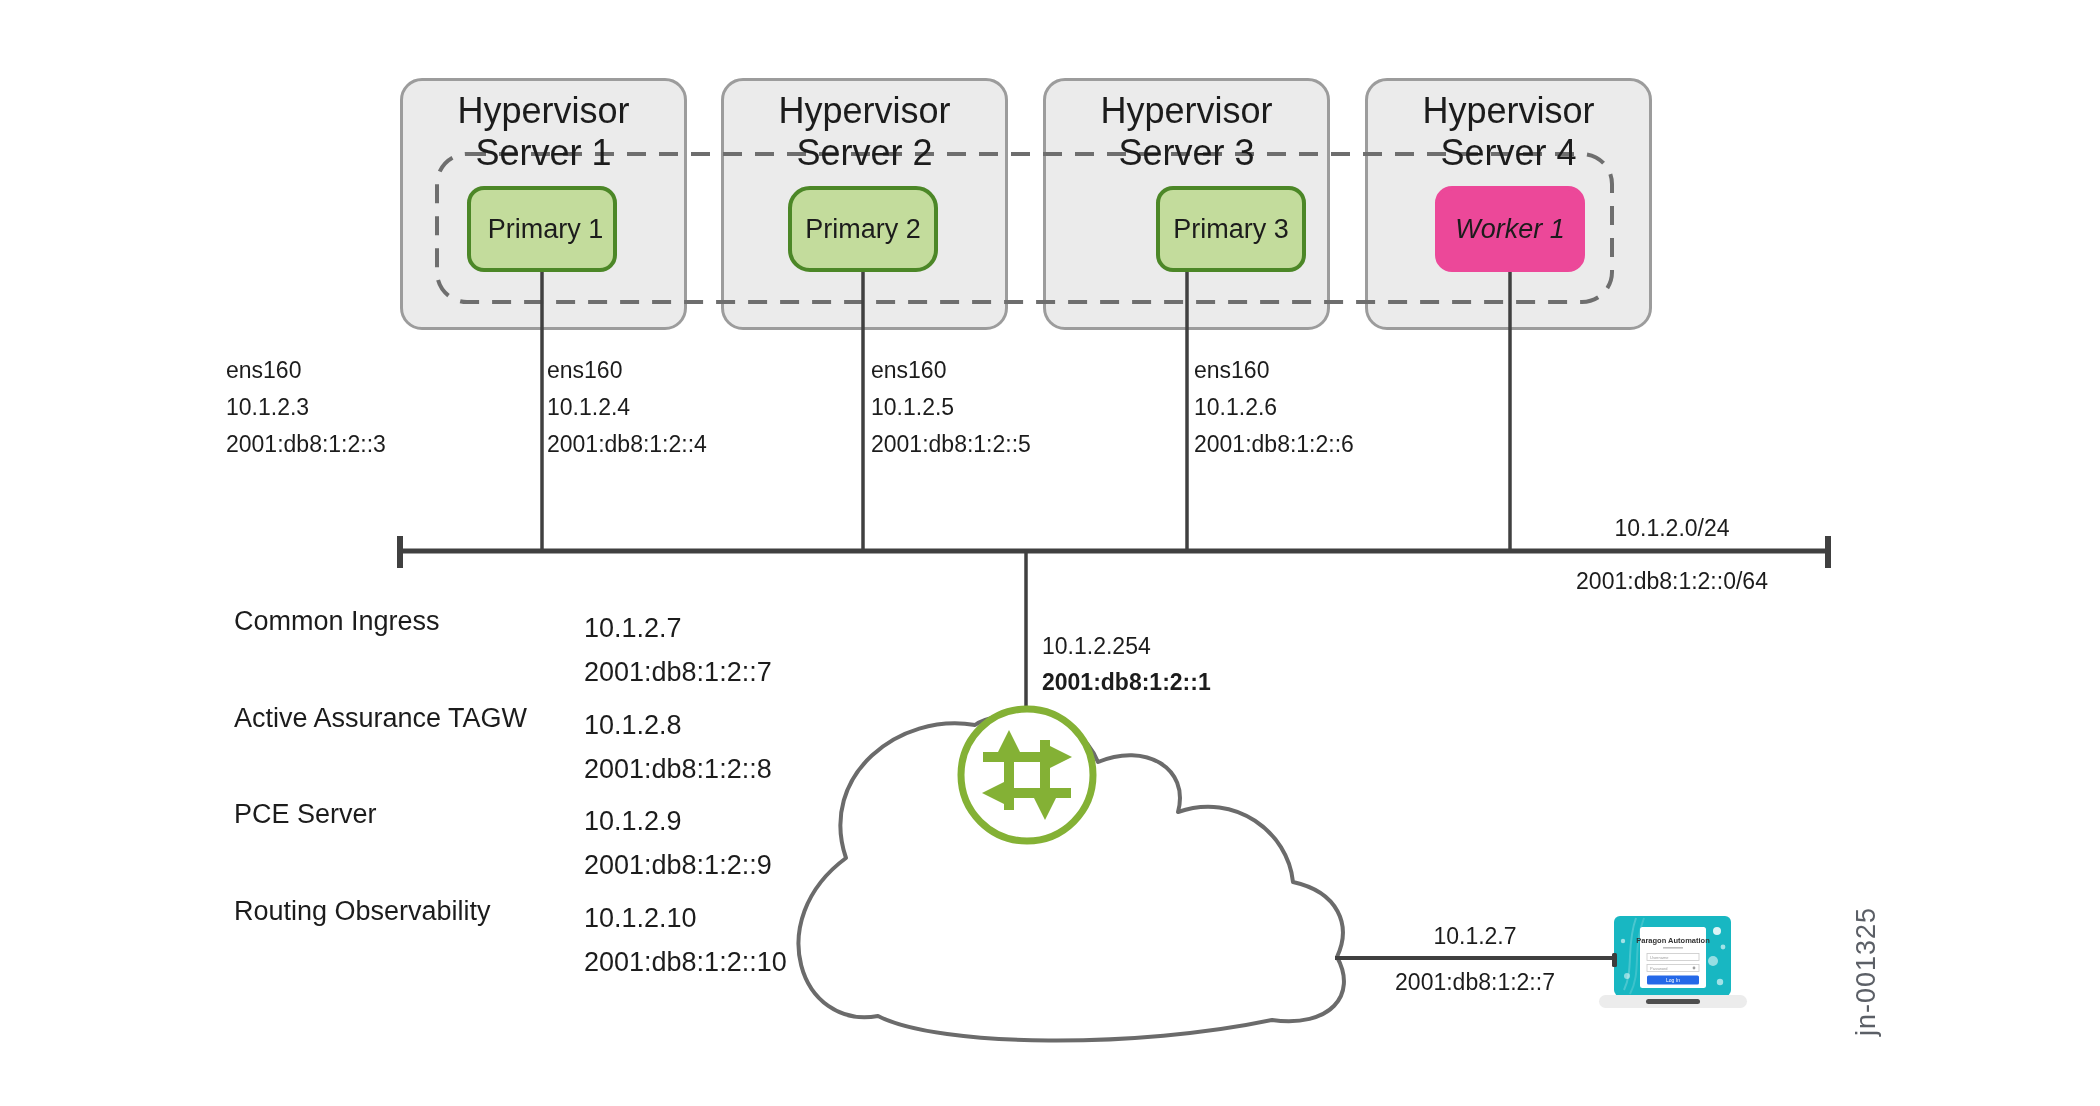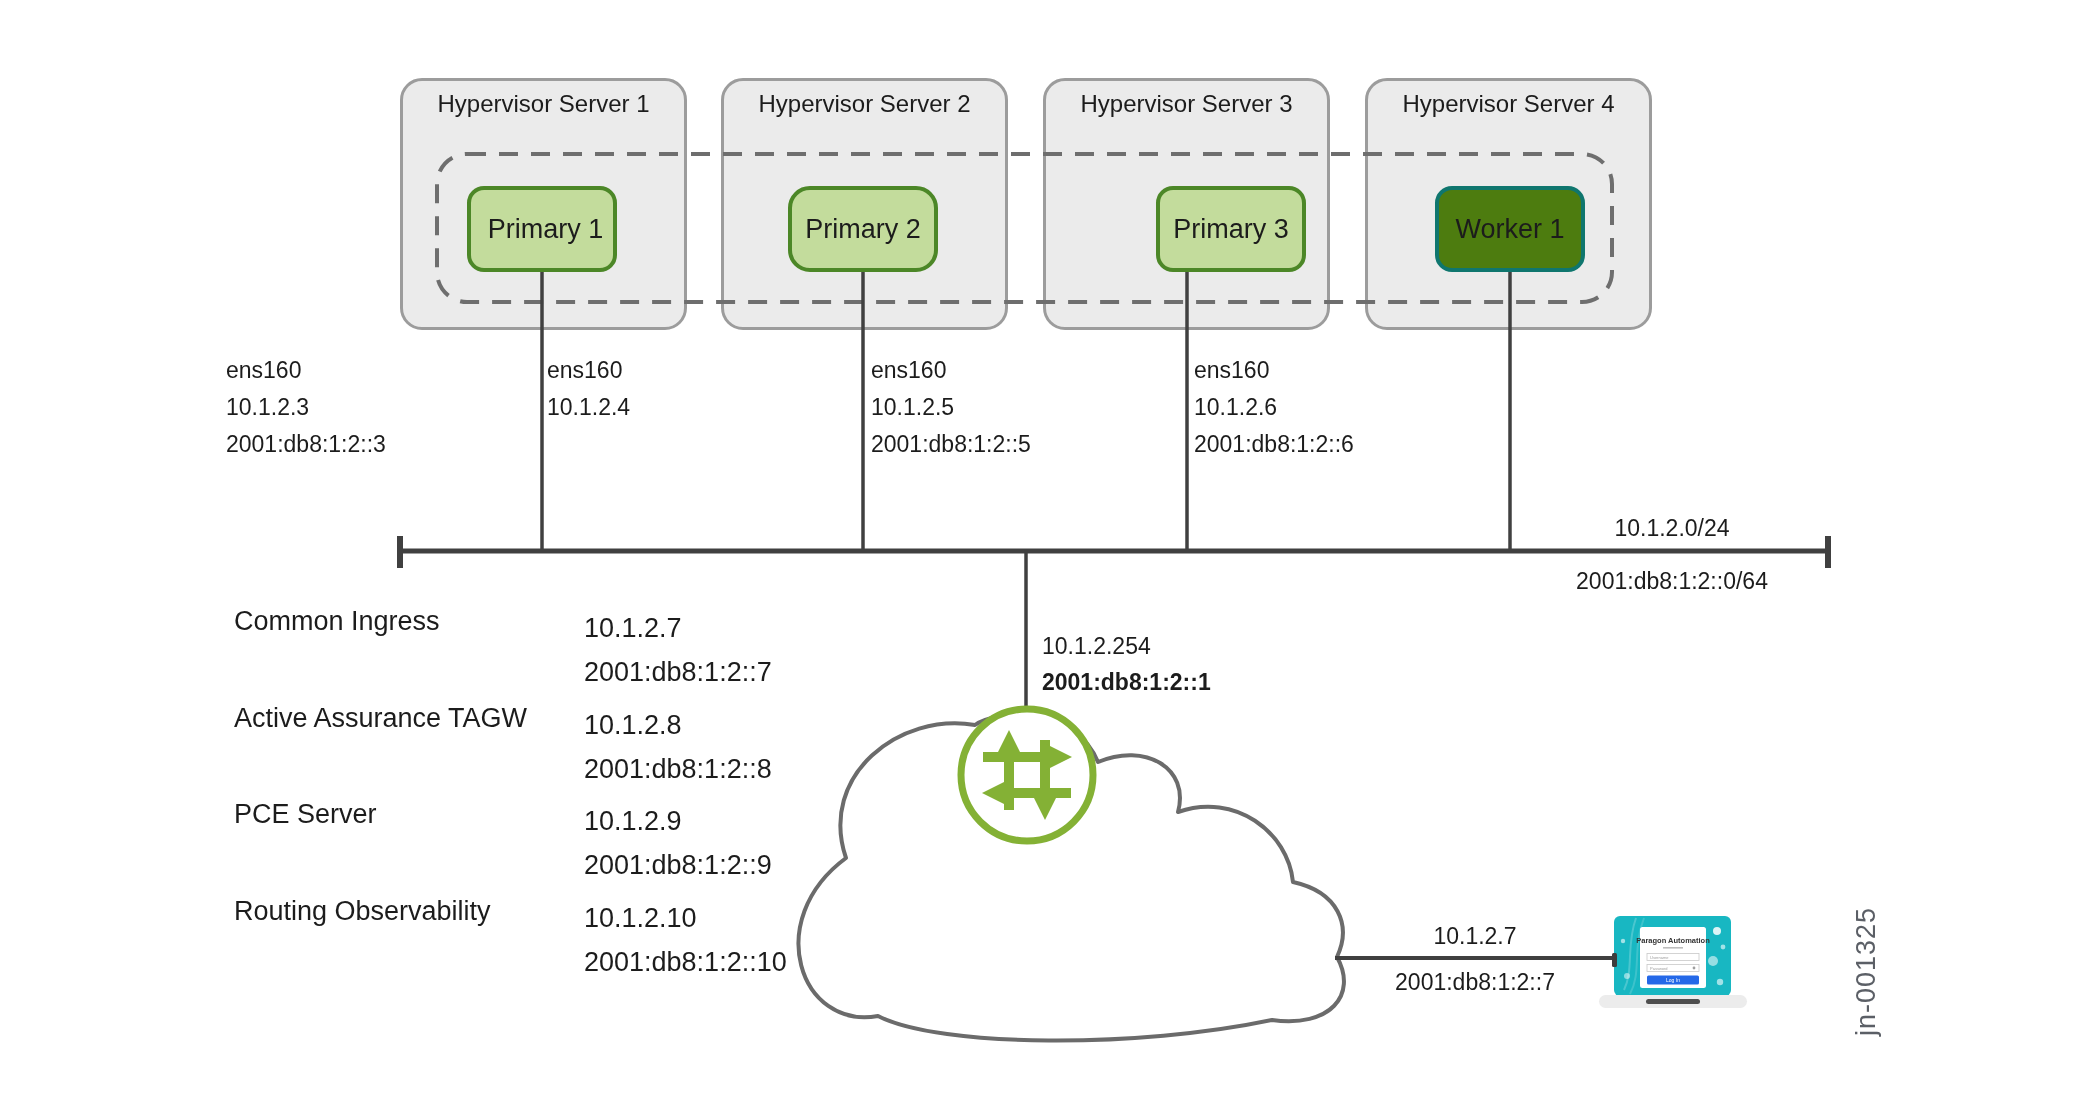--- a/index.html
+++ b/index.html
@@ -2,24 +2,24 @@
 <html><head>
 <meta charset="utf-8">
 <style>
   html,body{margin:0;padding:0;background:#ffffff;}
   body{font-family:"Liberation Sans","DejaVu Sans",sans-serif;color:#1c1c1c;}
   .stage{position:relative;width:2100px;height:1106px;background:#ffffff;overflow:hidden;}
   .layer-boxes{position:absolute;inset:0;z-index:1;}
   .layer-svg{position:absolute;inset:0;z-index:2;pointer-events:none;}
   .layer-top{position:absolute;inset:0;z-index:3;}
   .server-box{position:absolute;width:287px;height:252px;background:#ebebeb;border:3px solid #9c9c9c;border-radius:22px;box-sizing:border-box;}
-  .server-title{position:absolute;width:287px;top:90px;text-align:center;font-size:24px;color:#1c1c1c;}
+  .server-title{position:absolute;width:287px;top:90px;text-align:center;font-size:36px;color:#1c1c1c;}
   .node{position:absolute;width:150px;height:86px;top:186px;border-radius:17px;box-sizing:border-box;display:flex;align-items:center;justify-content:center;font-size:27px;}
   .node-primary{background:#c3dc9c;border:4px solid #4c8727;}
-  .node-worker{background:#4d7c0f;border:4px solid #0f766e;}
+  .node-worker{background:#ec4899;border:4px solid #ec4899;font-style:italic;}
   .iface-block{position:absolute;width:300px;top:352px;text-align:left;font-size:23px;line-height:37px;}
   .iface-block span{display:block;}
   .lbl{position:absolute;font-size:23px;line-height:32px;white-space:nowrap;}
   .lbl-center{text-align:center;width:250px;white-space:nowrap;}
   .svc-name{position:absolute;left:234px;font-size:27px;white-space:nowrap;}
   .svc-vals{position:absolute;left:584px;font-size:27px;line-height:44px;white-space:nowrap;}
   .svc-vals span{display:block;}
   .figure-id{position:absolute;left:1851px;top:1036px;transform:rotate(-90deg);transform-origin:0 0;font-size:27px;color:#5b5f66;white-space:nowrap;letter-spacing:1px;}
 </style>
 </head>
@@ -118,20 +118,21 @@
     <div class="node node-worker" style="left:1435px;">Worker 1</div>
 
     <div class="iface-block" style="left:226px;">
       <span>ens160</span>
       <span>10.1.2.3</span>
       <span>2001:db8:1:2::3</span>
     </div>
     <div class="iface-block" style="left:547px;">
       <span>ens160</span>
       <span>10.1.2.4</span>
+      <span>2001:db8:1:2::4</span>
     </div>
     <div class="iface-block" style="left:871px;">
       <span>ens160</span>
       <span>10.1.2.5</span>
       <span>2001:db8:1:2::5</span>
     </div>
     <div class="iface-block" style="left:1194px;">
       <span>ens160</span>
       <span>10.1.2.6</span>
       <span>2001:db8:1:2::6</span>

